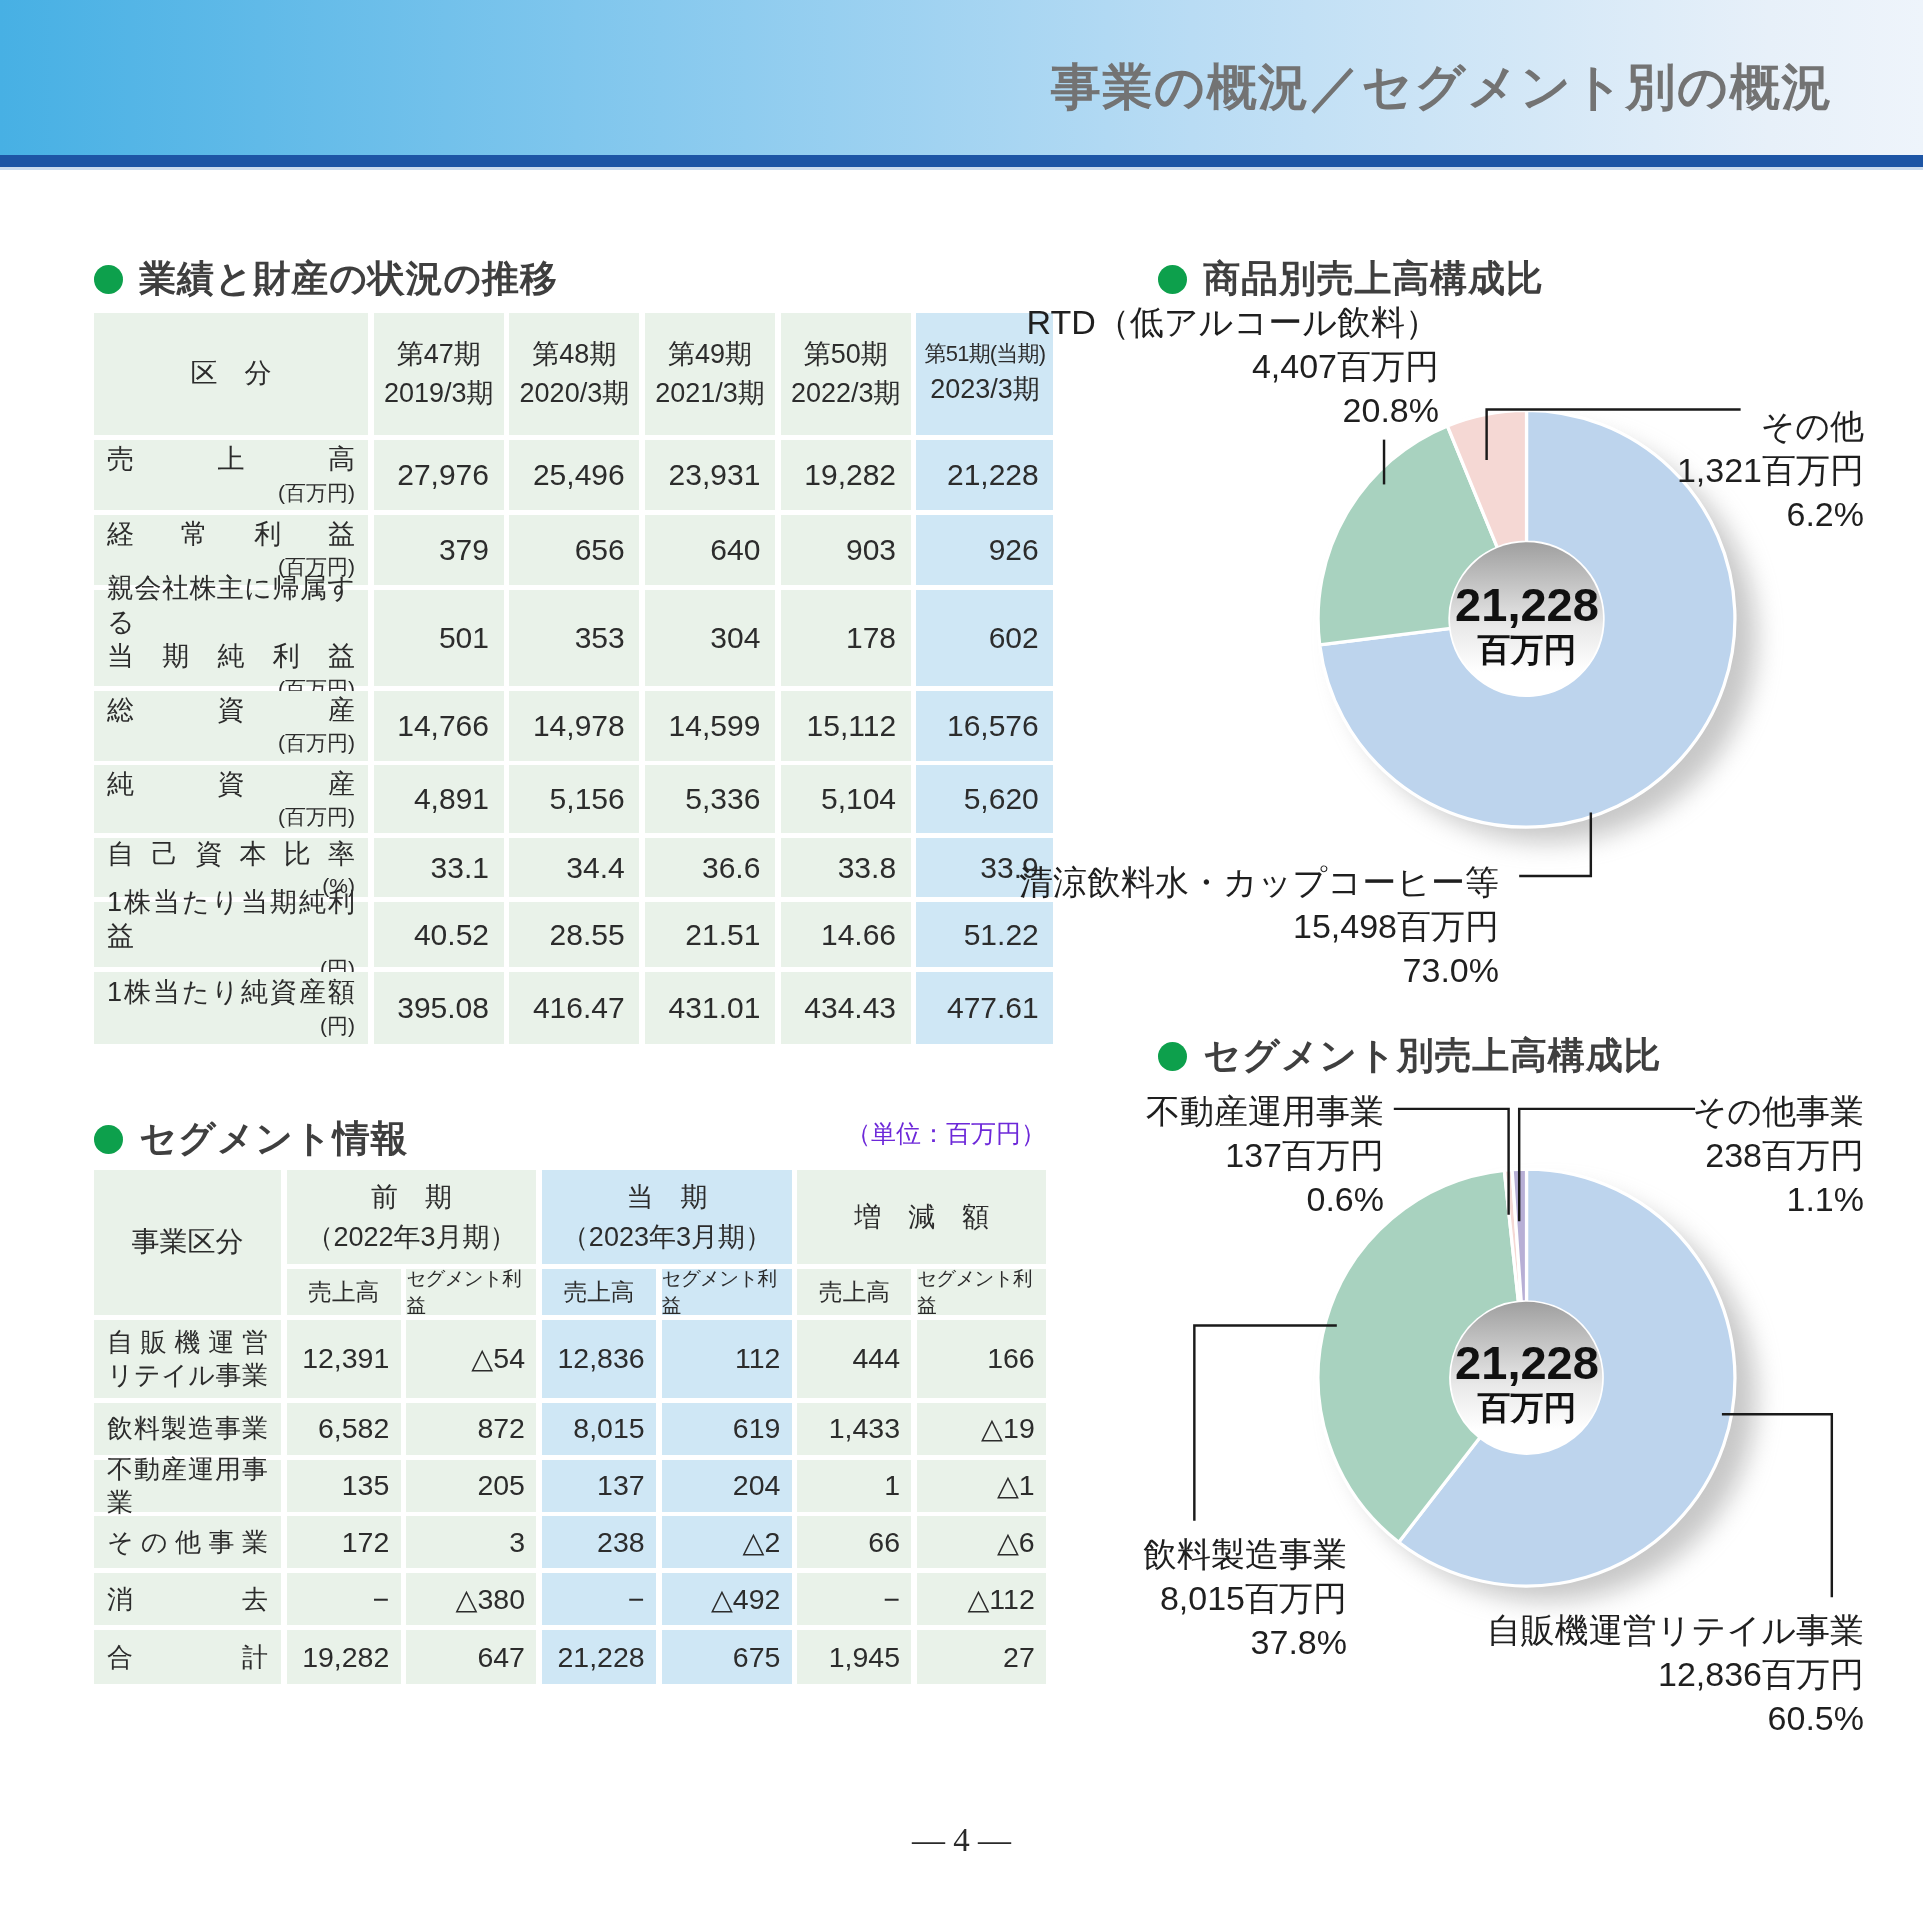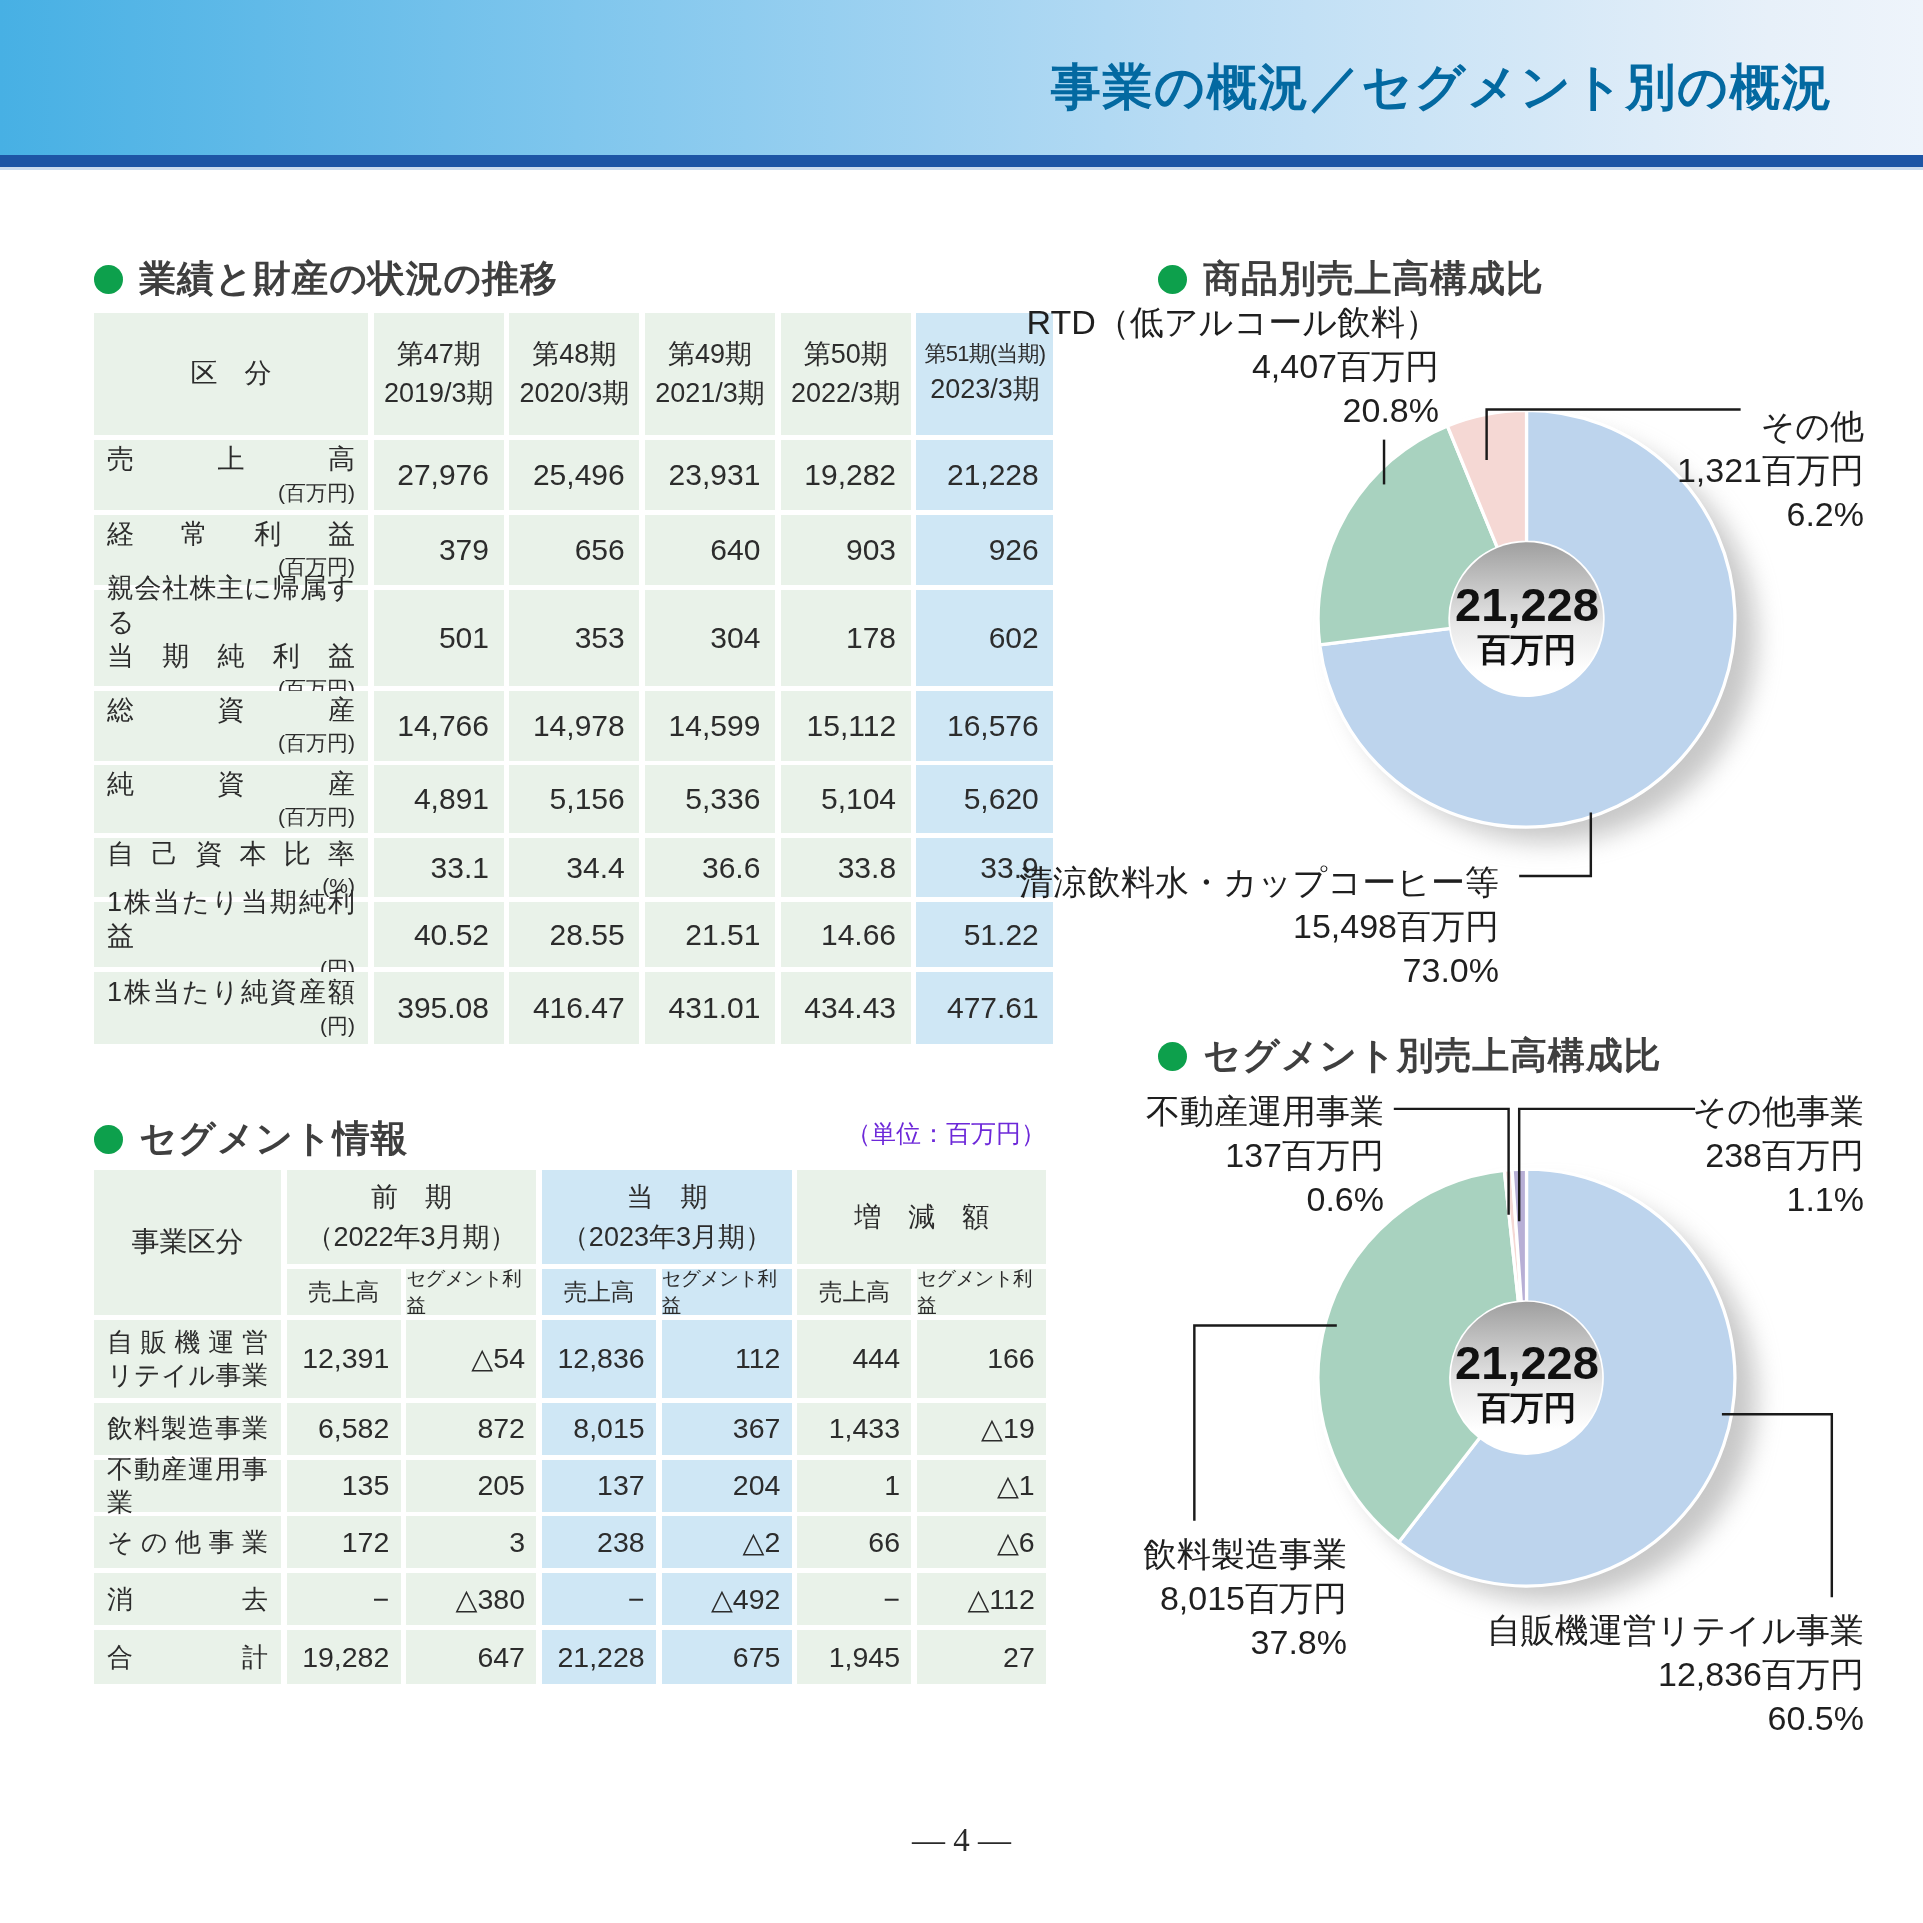--- a/index.html
+++ b/index.html
@@ -5,21 +5,21 @@
   html,body{margin:0;padding:0;background:#ffffff;}
   body{position:relative;width:1923px;height:1923px;overflow:hidden;
        font-family:"Liberation Sans","DejaVu Sans",sans-serif;color:#2c2c2c;}
 
   
   .header-band{position:absolute;left:0;top:0;width:1923px;height:155px;
     background:linear-gradient(to right,#47b0e4 0%,#7fc6ed 30%,#b9dcf4 62%,#e7f0f9 92%,#eef4fb 100%);}
   .header-bar{position:absolute;left:0;top:155px;width:1923px;height:12.2px;background:#1d55a5;}
   .header-bar-light{position:absolute;left:0;top:167px;width:1923px;height:3.3px;background:#ccdcee;}
   .page-title{position:absolute;top:54px;right:90px;font-size:50px;font-weight:bold;
-    color:#0369a1;letter-spacing:1.6px;white-space:nowrap;}
+    color:#737373;letter-spacing:1.6px;white-space:nowrap;}
 
   
   .sec-head{position:absolute;display:flex;align-items:center;gap:16.3px;white-space:nowrap;}
   .sec-dot{width:29px;height:29px;border-radius:50%;background:#0da04c;flex:0 0 auto;}
   .sec-txt{font-size:37px;font-weight:bold;color:#3f3f3f;letter-spacing:0.8px;}
   .unit-note{position:absolute;top:1117px;right:877px;font-size:25px;color:#6d28d9;}
 
   
   .grid{position:absolute;display:grid;gap:4.9px 5.7px;}
   #t1{left:94px;top:313px;
@@ -212,21 +212,21 @@
     <div class="cell val2 hl" style="grid-area: 3 / 4;">12,836</div>
     <div class="cell val2 hl" style="grid-area: 3 / 5;">112</div>
     <div class="cell val2" style="grid-area: 3 / 6;">444</div>
     <div class="cell val2" style="grid-area: 3 / 7;">166</div>
     <div class="cell rowlab" style="grid-area: 4 / 1;">
       <div class="lbl t2">飲料製造事業</div>
     </div>
     <div class="cell val2" style="grid-area: 4 / 2;">6,582</div>
     <div class="cell val2" style="grid-area: 4 / 3;">872</div>
     <div class="cell val2 hl" style="grid-area: 4 / 4;">8,015</div>
-    <div class="cell val2 hl" style="grid-area: 4 / 5;">367</div>
+    <div class="cell val2 hl" style="grid-area: 4 / 5;">619</div>
     <div class="cell val2" style="grid-area: 4 / 6;">1,433</div>
     <div class="cell val2" style="grid-area: 4 / 7;">△19</div>
     <div class="cell rowlab" style="grid-area: 5 / 1;">
       <div class="lbl t2">不動産運用事業</div>
     </div>
     <div class="cell val2" style="grid-area: 5 / 2;">135</div>
     <div class="cell val2" style="grid-area: 5 / 3;">205</div>
     <div class="cell val2 hl" style="grid-area: 5 / 4;">137</div>
     <div class="cell val2 hl" style="grid-area: 5 / 5;">204</div>
     <div class="cell val2" style="grid-area: 5 / 6;">1</div>

